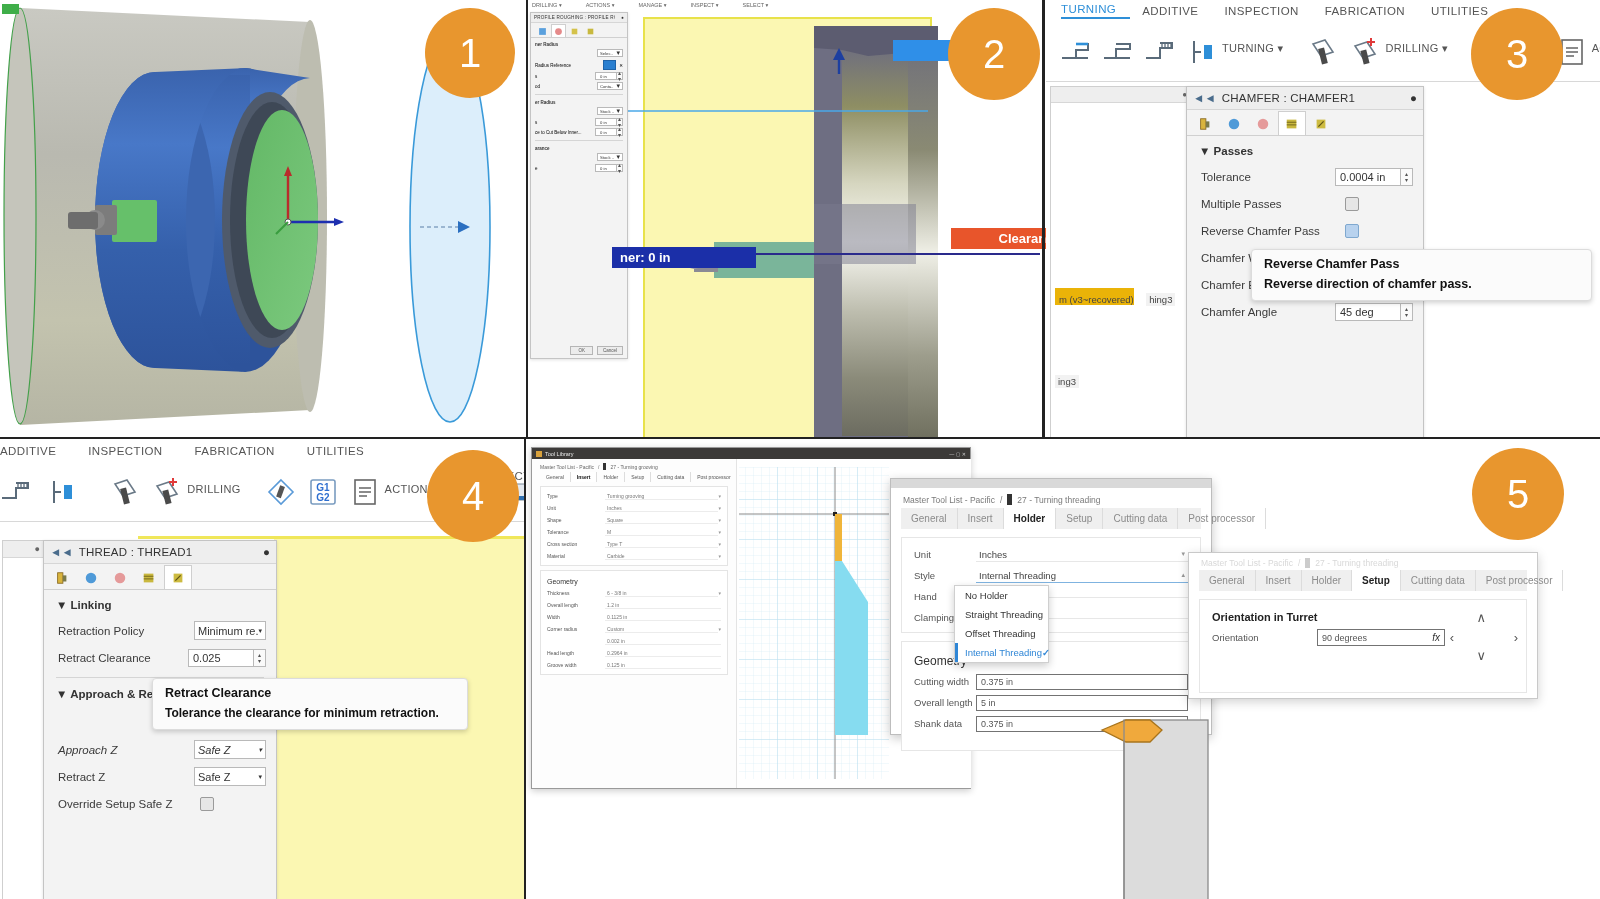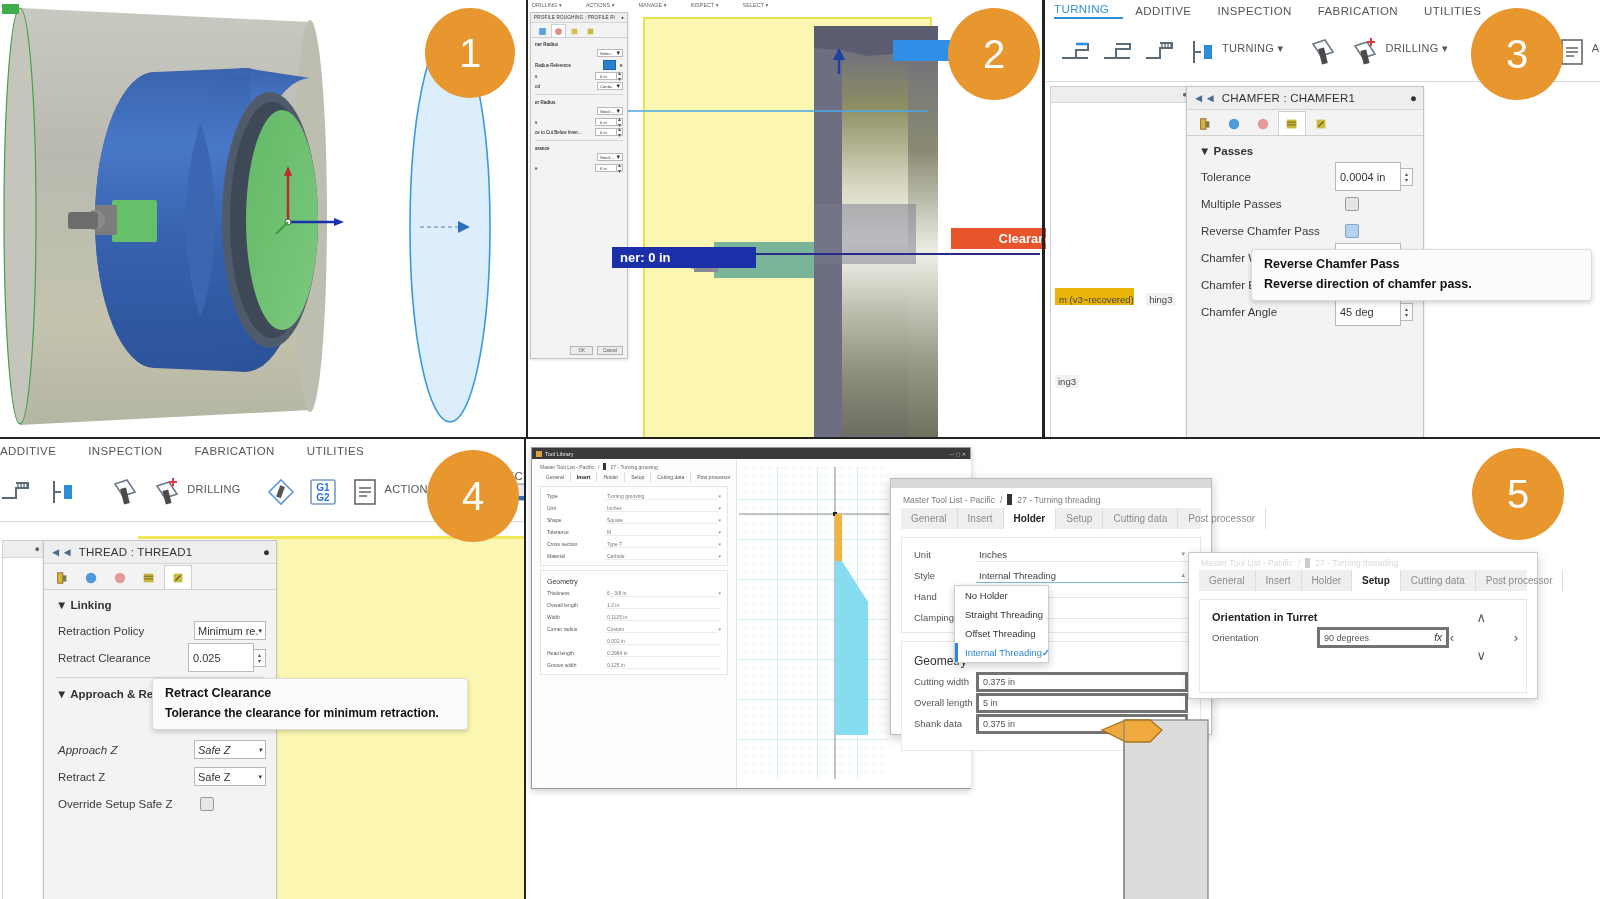--- a/index.html
+++ b/index.html
@@ -10,42 +10,42 @@
   .panel{position:absolute;overflow:hidden;background:#fff;}
   .vline{position:absolute;background:#222;}
   .hline{position:absolute;background:#222;}
 
   .badge{position:absolute;border-radius:50%;background:#e8962e;color:#fff;
          display:flex;align-items:center;justify-content:center;
          font-size:40px;font-weight:400;z-index:60;font-family:"Liberation Sans",sans-serif;}
 
   
   .ribbon{position:absolute;left:0;top:0;right:0;background:#fff;}
-  .rib-tabs{display:flex;align-items:flex-end;height:19px;padding-left:8px;font-size:11.5px;color:#555;letter-spacing:.4px;}
+  .rib-tabs{display:flex;align-items:flex-end;height:19px;padding-left:15px;font-size:11.5px;color:#555;letter-spacing:.4px;}
   .rib-tab{padding:0 26px 2px 0;white-space:nowrap;}
   .rib-tab.active{color:#2e8fd8;border-bottom:2px solid #2e8fd8;padding-right:14px;margin-right:12px;}
   .rib-body{display:flex;align-items:flex-start;height:62px;border-bottom:1px solid #d8d8d8;background:#fff;padding-left:4px;}
   .rib-group{display:flex;align-items:center;padding:0 6px;height:100%;justify-content:flex-start;}
   .rib-icons{display:flex;align-items:center;gap:2px;padding-top:3px;}
   .rib-lab{font-size:11px;color:#555;padding-bottom:3px;letter-spacing:.3px;white-space:nowrap;}
   .rib-sep{width:1px;background:#ddd;height:50px;margin:2px 4px 0;}
   .ic{width:40px;height:40px;display:block;}
 
   
   .dlg{position:absolute;background:#f3f3f3;border:1px solid #c4c4c4;box-shadow:0 1px 3px rgba(0,0,0,.12);}
   .dlg-title{height:22px;display:flex;align-items:center;gap:6px;padding:0 6px;
              font-size:11.5px;color:#333;background:#eee;border-bottom:1px solid #d6d6d6;}
   .dlg-title .tl{flex:1;white-space:nowrap;overflow:hidden;letter-spacing:.2px}
   .tabstrip{display:flex;gap:1px;height:25px;align-items:flex-end;padding-left:4px;background:#f3f3f3;border-bottom:1px solid #d0d0d0;}
   .tabitem{width:26px;height:23px;display:flex;align-items:center;justify-content:center;border:1px solid transparent;border-bottom:none;}
   .tabitem.sel{background:#fff;border-color:#cfcfcf;}
   .grp-head{font-size:11.5px;color:#333;font-weight:bold;padding:9px 10px 6px 12px;}
   .row{display:flex;align-items:center;height:27px;padding:0 10px 0 14px;font-size:11.5px;color:#3a3a3a;}
   .row .lbl{flex:1;white-space:nowrap;}
-  .fld{width:66px;height:29px;background:#fff;border:1px solid #b9b9b9;font-size:11px;color:#333;
+  .fld{width:66px;height:18px;background:#fff;border:1px solid #b9b9b9;font-size:11px;color:#333;
        display:flex;align-items:center;padding:0 4px;box-sizing:border-box;}
   .spin{width:12px;height:18px;border:1px solid #b9b9b9;border-left:none;background:#fafafa;
         display:flex;flex-direction:column;justify-content:center;align-items:center;font-size:6px;color:#555;line-height:6px;box-sizing:border-box;}
   .combo{width:72px;height:19px;background:#fff;border:1px solid #b9b9b9;font-size:11px;color:#333;
          display:flex;align-items:center;padding:0 3px;box-sizing:border-box;}
   .combo .cv{flex:1;overflow:hidden;white-space:nowrap;}
   .combo .ca{font-size:7px;color:#333;}
   .chk{width:12px;height:12px;border:1px solid #9a9a9a;background:#e6e6e6;border-radius:2px;}
   .chk.on{background:#b8d2ee;border-color:#7fa8cf;}
   .sepline{height:1px;background:#d5d5d5;margin:6px 12px;}
@@ -83,21 +83,21 @@
   .t2crumb{font-size:8.5px;color:#7a7a7a;padding:6px 12px 3px;display:flex;align-items:center;gap:5px;}
   .t2tabs{display:flex;align-items:center;font-size:10px;color:#8b8b8b;background:#efefef;margin:0 10px;}
   .t2tab{padding:5px 10px;border-right:1px solid #dcdcdc;white-space:nowrap;}
   .t2tab.on{background:#fff;color:#222;font-weight:bold;}
   .t2card{border:1px solid #e6e6e6;margin:8px 10px;background:#fff;padding:6px 0;}
   .t2row{display:flex;align-items:center;height:21px;font-size:9.5px;color:#555;padding:0 12px;}
   .t2row .l{width:62px;}
   .t2row .v{flex:1;color:#444;border-bottom:1px solid #e7e7e7;padding:1px 3px;display:flex;align-items:center;}
   .t2row .v .ar{margin-left:auto;font-size:7px;color:#999;}
   .t2h{font-size:12px;color:#333;padding:6px 12px 3px;}
-  .t2inp{flex:1;border:3px solid #737373;background:#fff;color:#555;font-size:9px;padding:2px 4px;justify-content:flex-end;}
+  .t2inp{flex:1;border:1px solid #737373;background:#fff;color:#555;font-size:9px;padding:2px 4px;justify-content:flex-end;}
   .ddl{position:absolute;background:#fff;border:1px solid #cfcfcf;box-shadow:0 3px 8px rgba(0,0,0,.2);z-index:40;}
   .ddl .it{font-size:9.5px;color:#333;padding:4px 10px;display:flex;align-items:center;white-space:nowrap;}
   .ddl .it.sel{color:#2f86d6;border-left:3px solid #2f86d6;padding-left:7px;}
   .ddl .it .ck{margin-left:auto;color:#2f86d6;font-weight:bold;}
 
   .tlib3{position:absolute;background:#fff;border:1px solid #c9c9c9;box-shadow:0 3px 10px rgba(0,0,0,.18);}
 
   .navarrow{position:absolute;color:#555;font-size:13px;}
 </style>
 </head>

